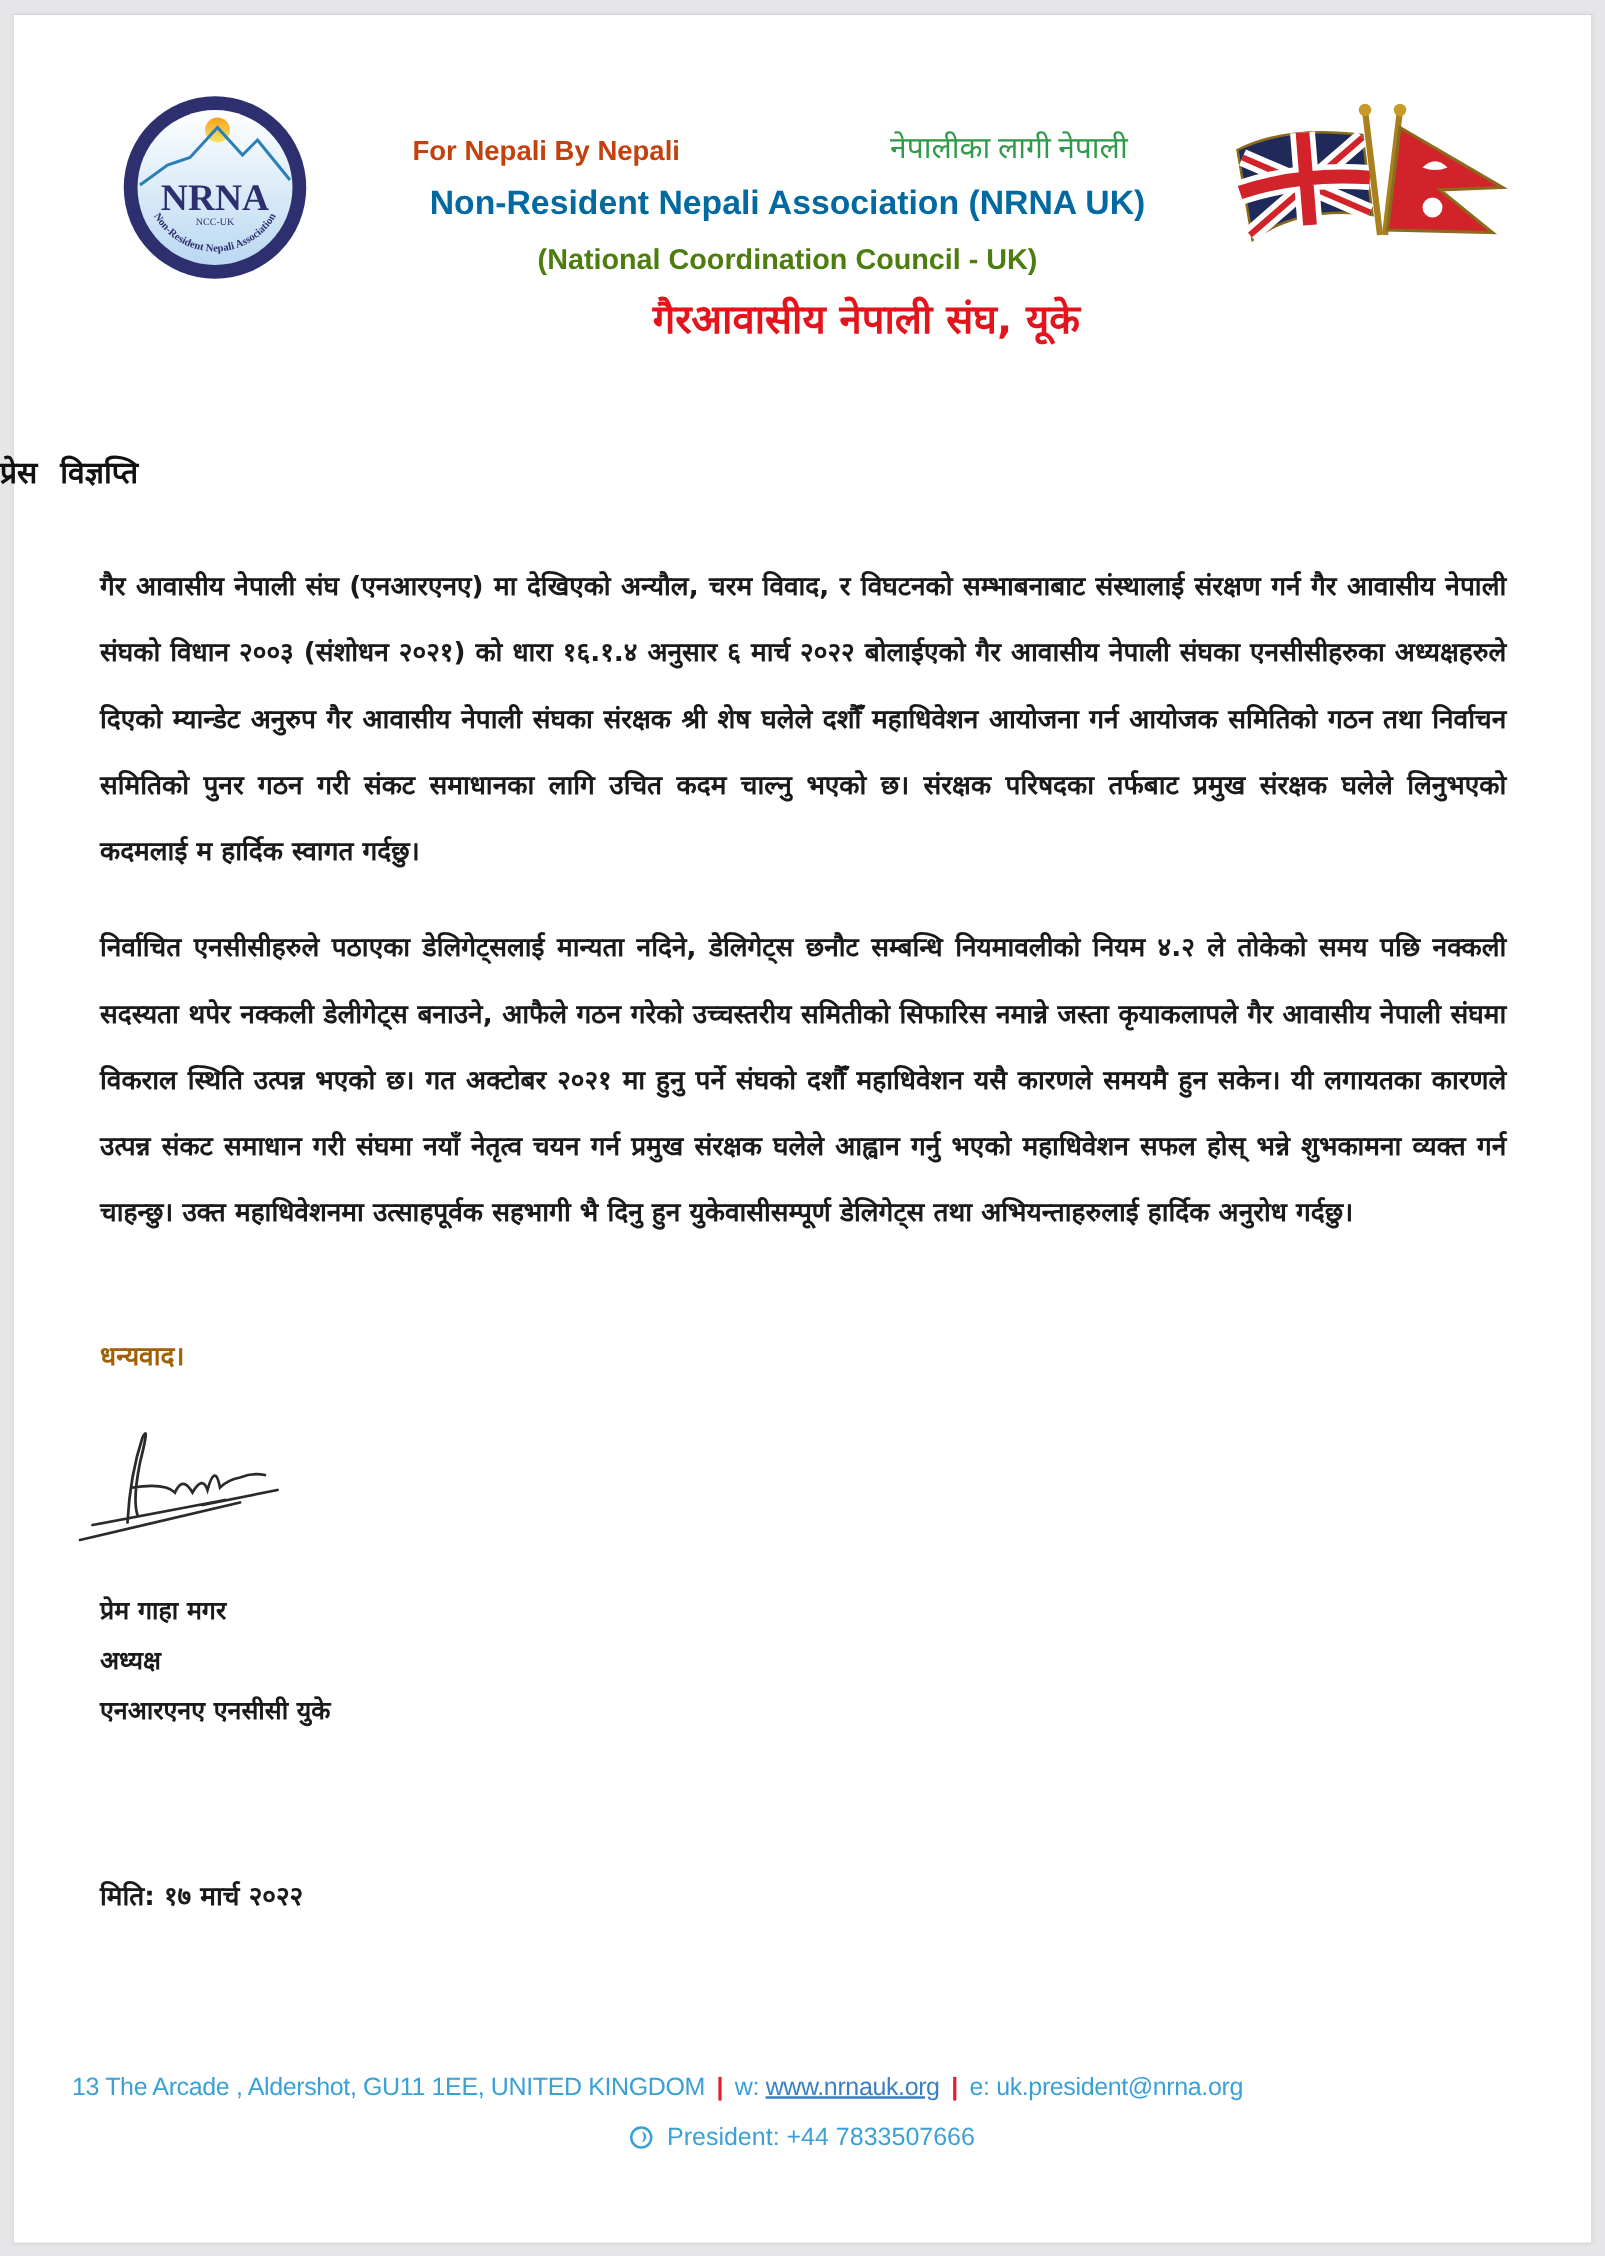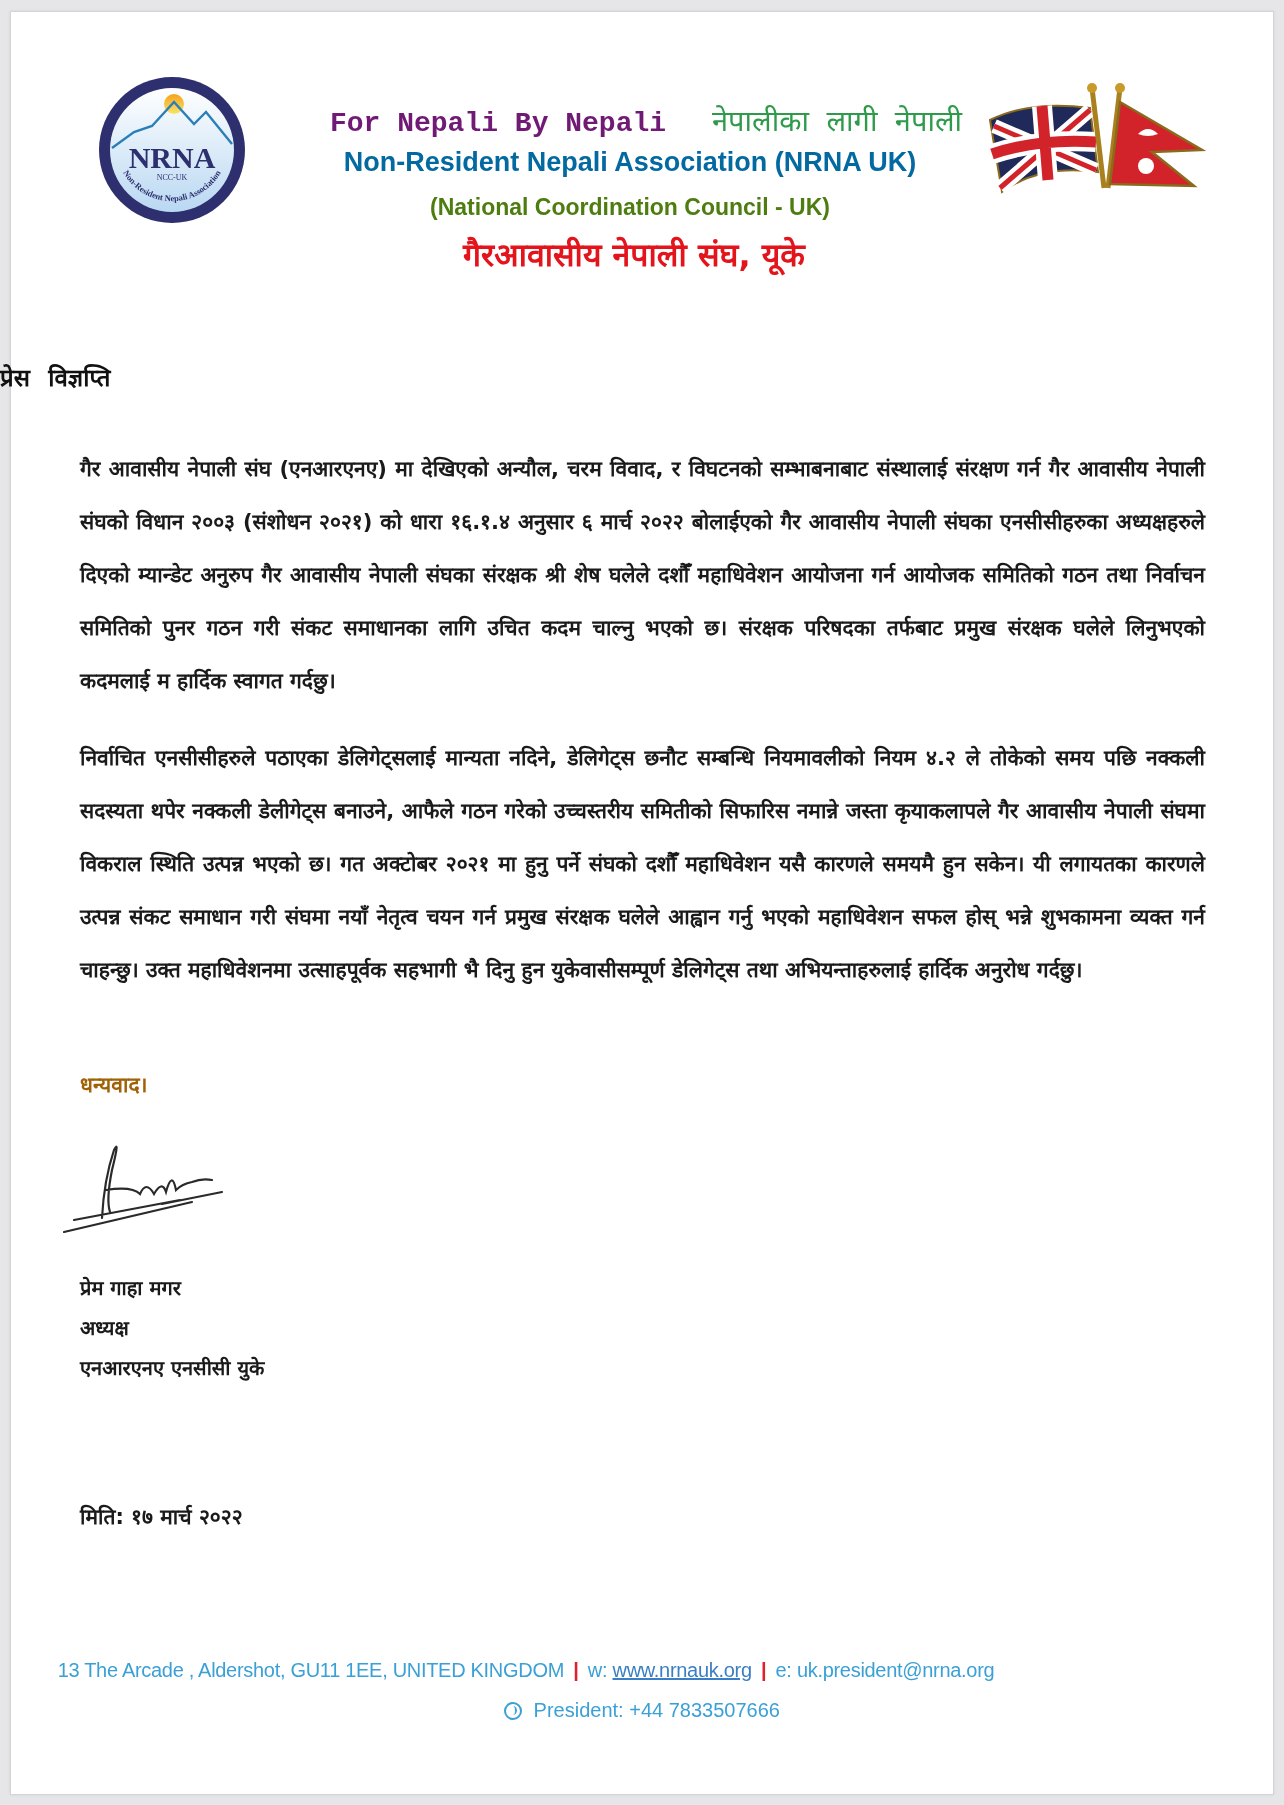--- a/index.html
+++ b/index.html
@@ -18,43 +18,43 @@
     border: 1px solid #d4d4d8;
     box-shadow: 0 0 3px rgba(0,0,0,0.08);
   }
   
   .logo {
     position: absolute; left: 96px; top: 74px;
     width: 152px; height: 152px;
   }
   .tag-en {
     position: absolute; left: 330px; top: 108px;
-    font-family: Liberation Mono, monospace; font-weight: bold;
-    font-size: 28px; color: #701a75;
+    font-family: Liberation Sans, sans-serif; font-weight: bold;
+    font-size: 22px; color: #c2410c;
   }
   .tag-np {
     position: absolute; left: 712px; top: 100px;
-    font-family: Liberation Mono, monospace;
-    font-size: 29px; color: #2e9a4a;
+    font-family: Liberation Serif, serif;
+    font-size: 24px; color: #2e9a4a;
   }
   .org-name {
     position: absolute; left: 300px; top: 147px; width: 660px;
     text-align: center;
     font-family: "Liberation Sans", sans-serif; font-weight: bold;
     font-size: 27px; color: #0369a1;
   }
   .org-sub {
     position: absolute; left: 380px; top: 194px; width: 500px;
     text-align: center;
     font-family: "Liberation Sans", sans-serif; font-weight: bold;
     font-size: 23px; color: #4d7c0f;
   }
   .org-np {
-    position: absolute; left: 384px; top: 232px; width: 500px;
-    text-align: center;
+    position: absolute; left: 364px; top: 232px; width: 500px;
+    text-align: right;
     font-family: "DejaVu Sans", sans-serif; font-weight: bold;
     font-size: 32px; color: #e3141c;
   }
   .flags {
     position: absolute; left: 980px; top: 80px;
     width: 230px; height: 120px;
   }
   
   .title {
     position: absolute; left: 0; top: 360px; width: 1184px;

